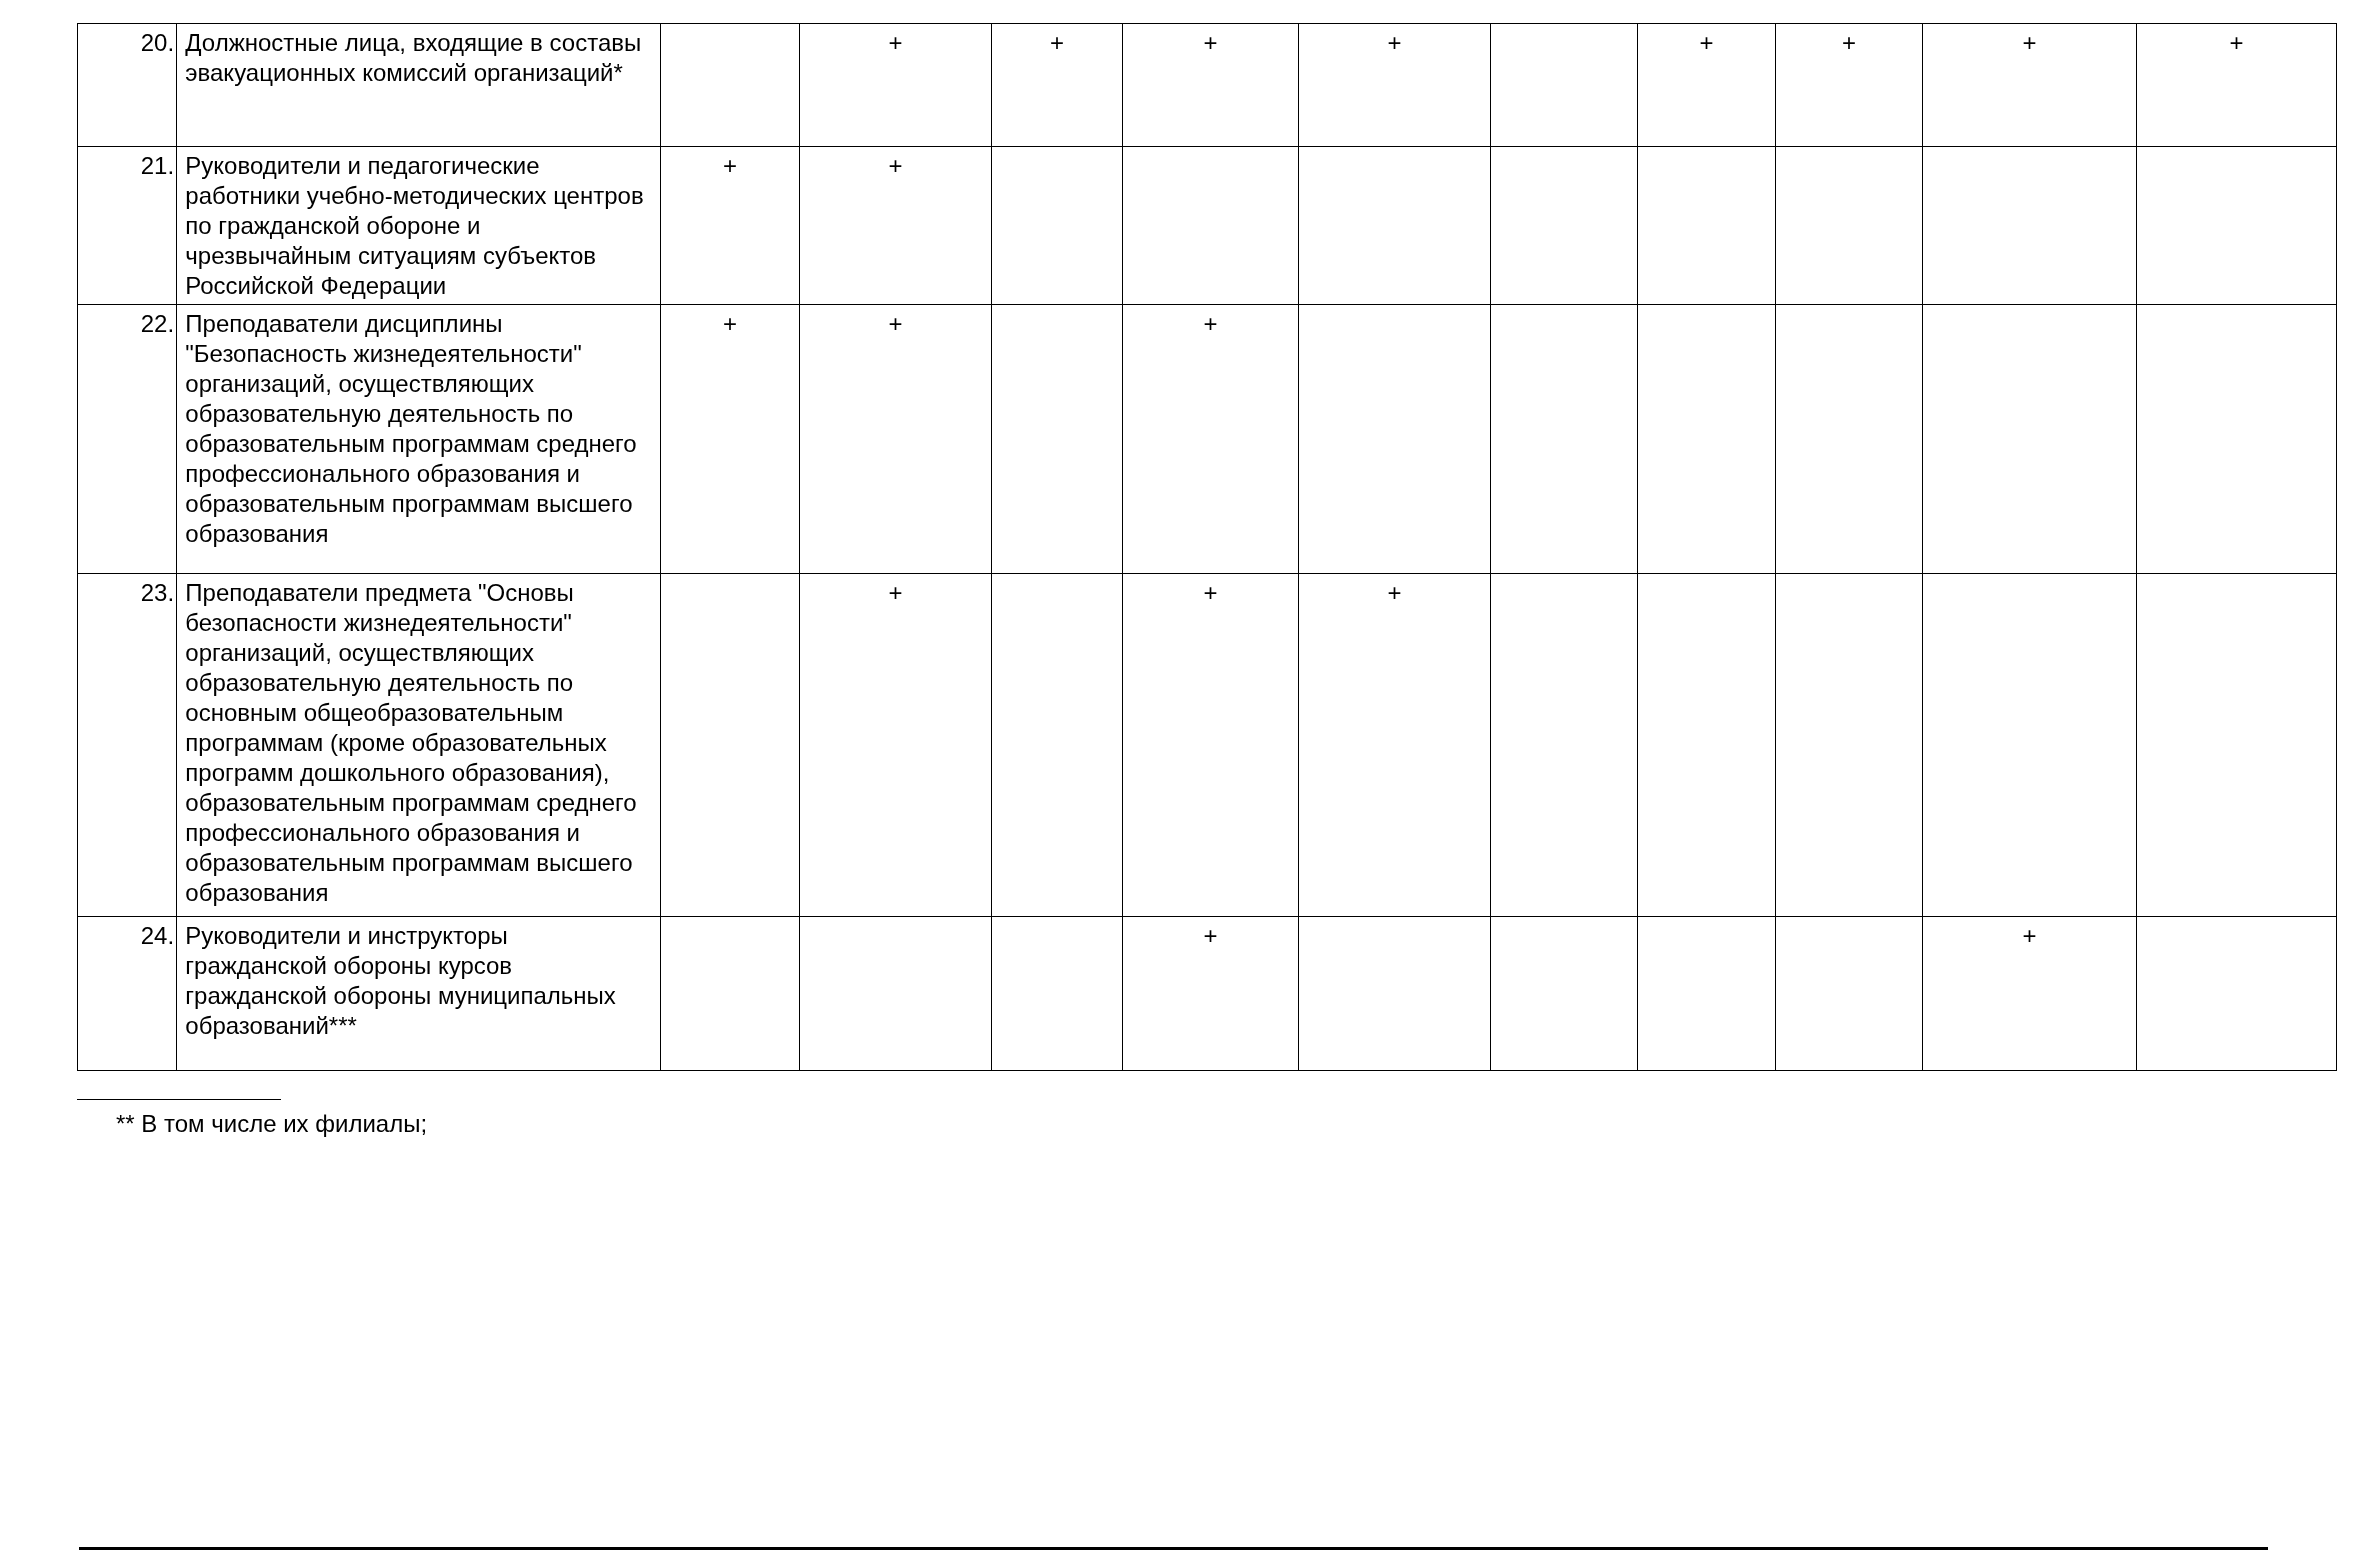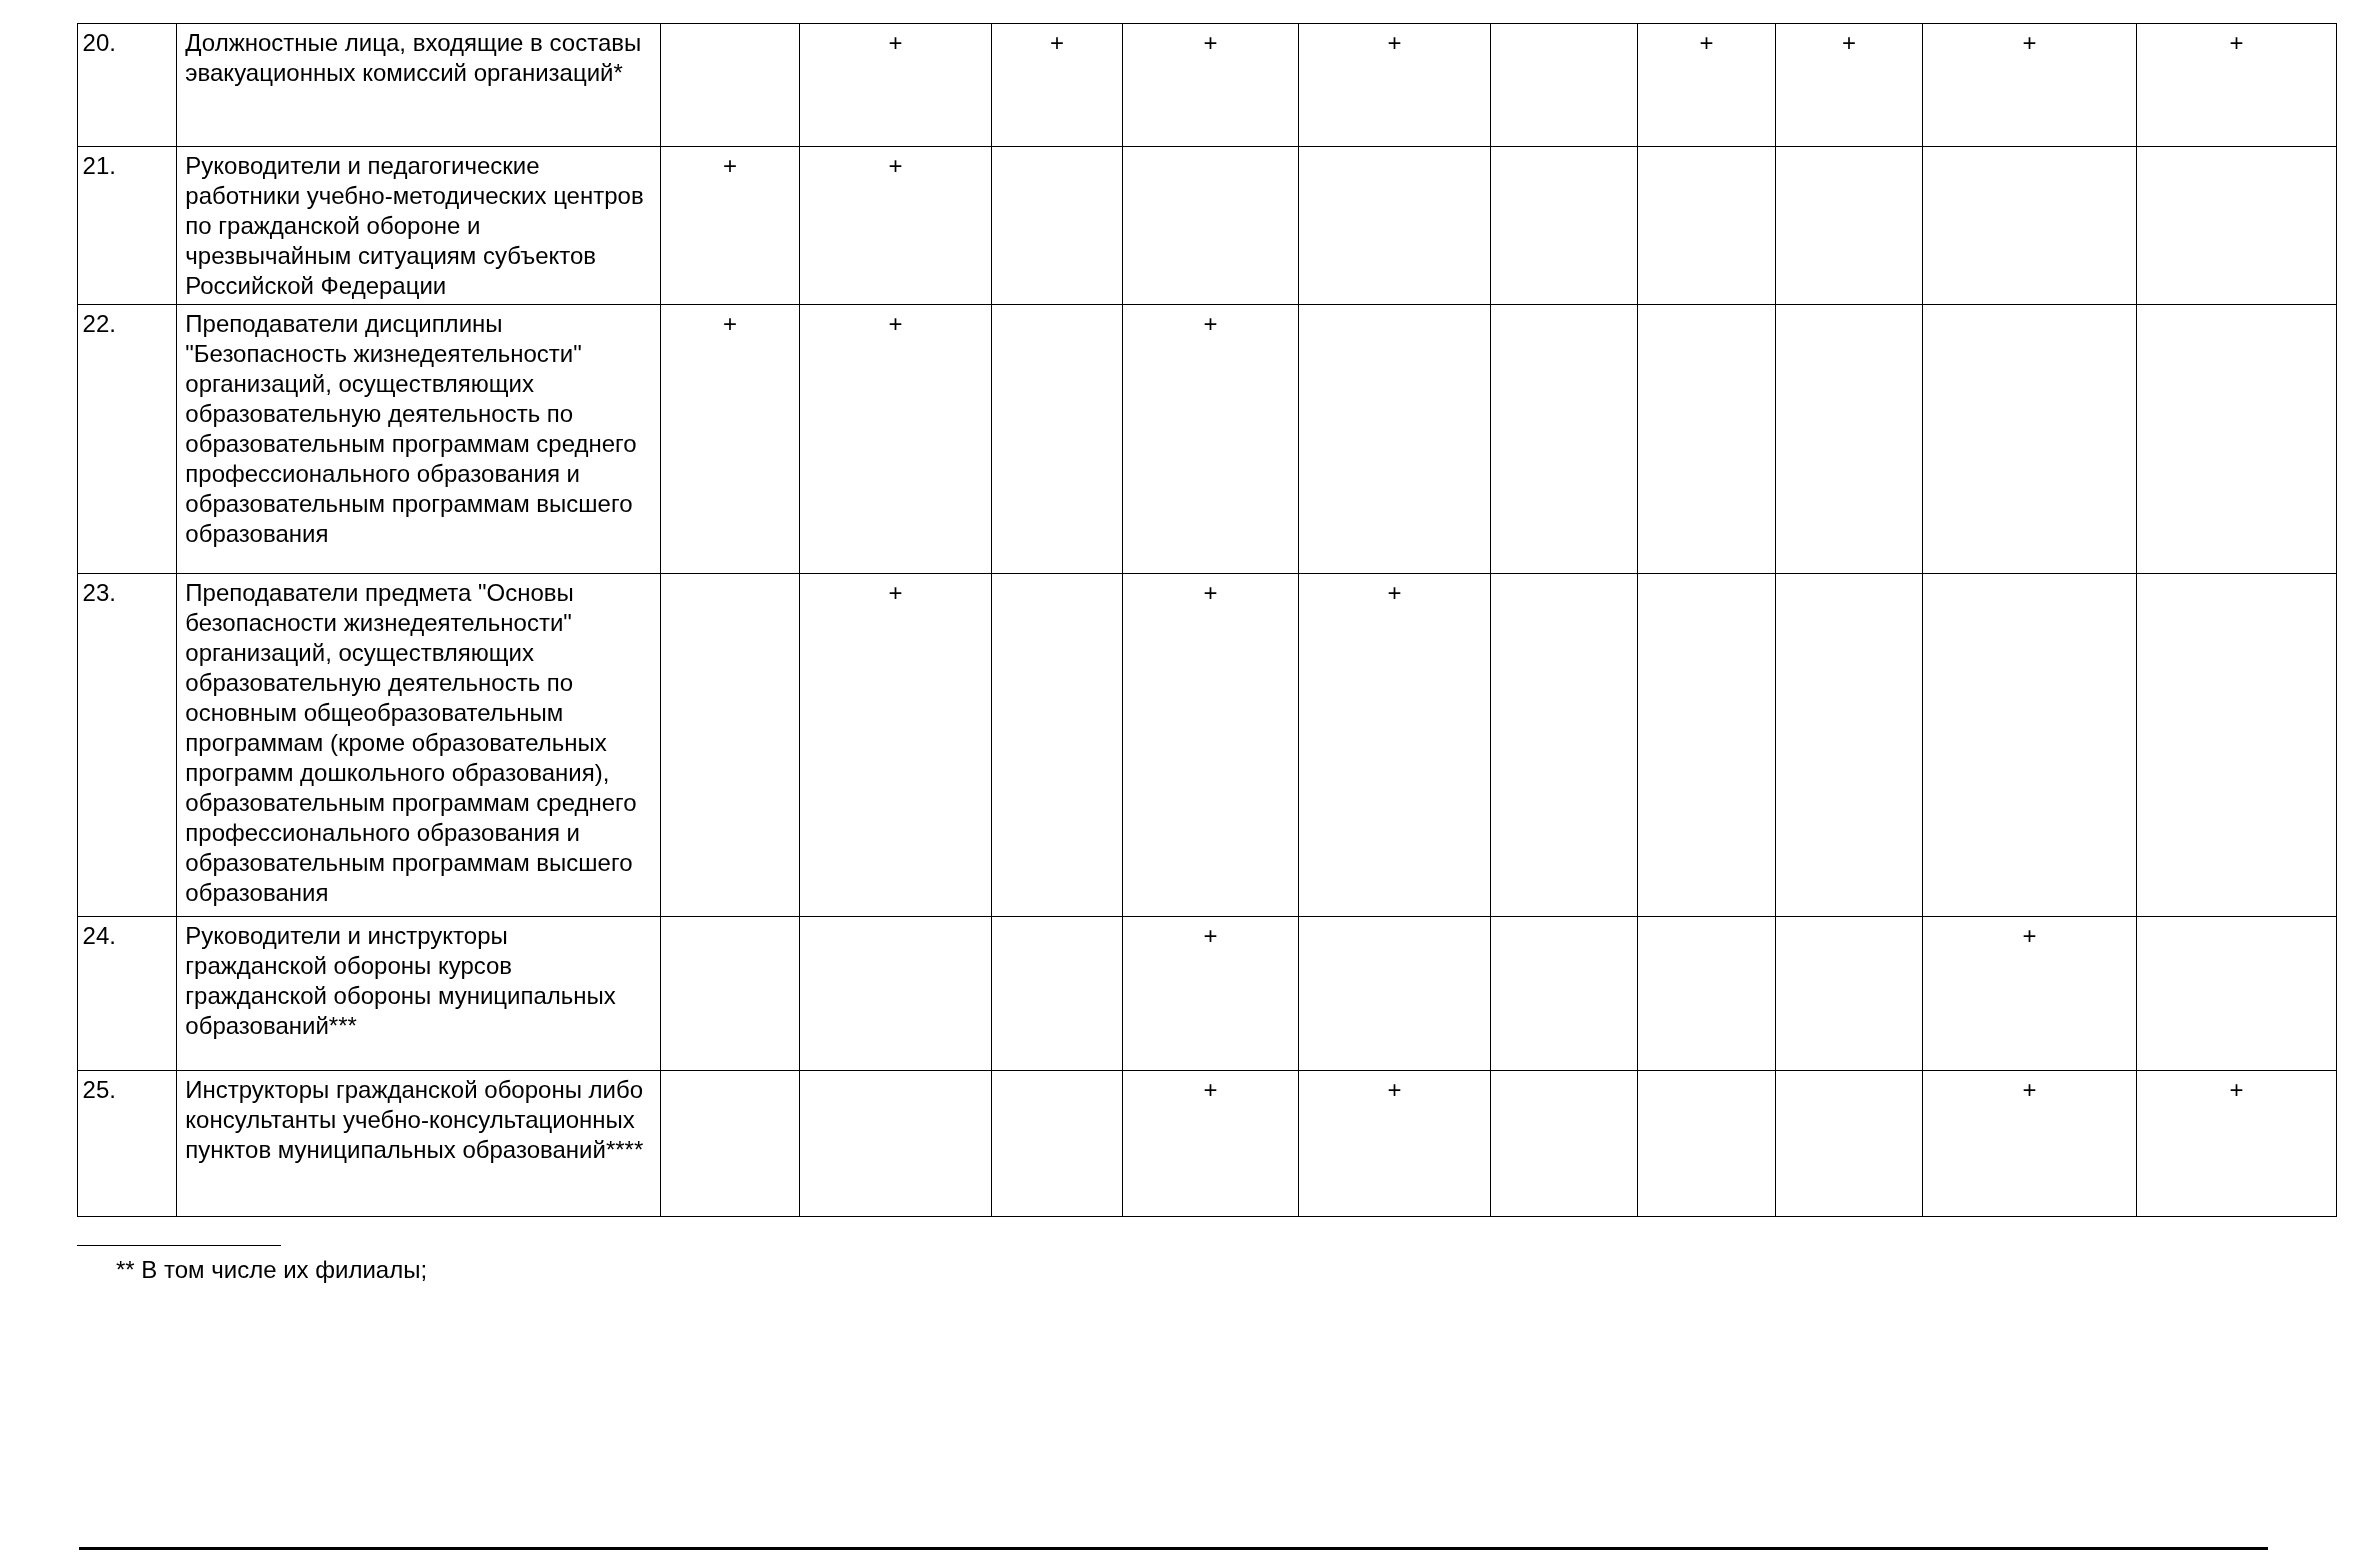--- a/index.html
+++ b/index.html
@@ -24,21 +24,21 @@
     table-layout: fixed;
     width: 2260px;
   }
   table.doc-table td {
     border: 1.9px solid #000;
     vertical-align: top;
     font-size: 24px;
     line-height: 30px;
     overflow: hidden;
   }
-  td.num-cell { padding: 3.7px 1.9px 3.7px 4.6px; }
+  td.num-cell { padding: 3.7px 1.9px 3.7px 4.6px; text-align: right; }
   td.desc-cell { padding: 3.7px 7.4px 3.7px 8.3px; }
   td.mark-cell { text-align: center; padding-top: 3.7px; font-size: 25px; }
   tr.r0 { height: 123px; }
   tr.r1 { height: 151px; }
   tr.r2 { height: 269px; }
   tr.r3 { height: 343px; }
   tr.r4 { height: 154px; }
   tr.r5 { height: 146px; }
   .footnote-sep {
     width: 204px;
@@ -148,34 +148,20 @@
           <td class="mark-cell"></td>
           <td class="mark-cell"></td>
           <td class="mark-cell">+</td>
           <td class="mark-cell"></td>
           <td class="mark-cell"></td>
           <td class="mark-cell"></td>
           <td class="mark-cell"></td>
           <td class="mark-cell">+</td>
           <td class="mark-cell"></td>
         </tr>
-        <tr class="r5">
-          <td class="num-cell">25.</td>
-          <td class="desc-cell">Инструкторы гражданской обороны либо консультанты учебно-консультационных пунктов муниципальных образований****</td>
-          <td class="mark-cell"></td>
-          <td class="mark-cell"></td>
-          <td class="mark-cell"></td>
-          <td class="mark-cell">+</td>
-          <td class="mark-cell">+</td>
-          <td class="mark-cell"></td>
-          <td class="mark-cell"></td>
-          <td class="mark-cell"></td>
-          <td class="mark-cell">+</td>
-          <td class="mark-cell">+</td>
-        </tr>
       </tbody>
   </table>
 
   <div class="footnote-sep"></div>
 
   <div class="footnotes">
     <p>** В том числе их филиалы;</p>
   </div>
 
 </div>

